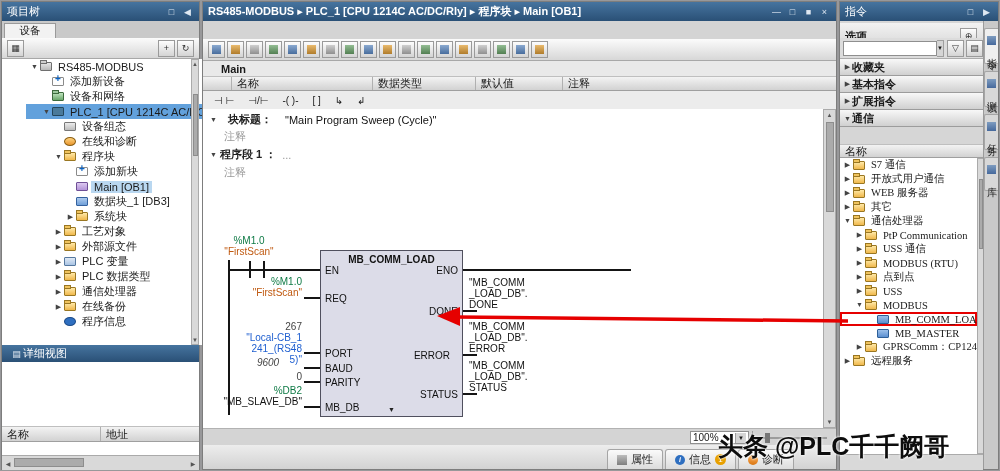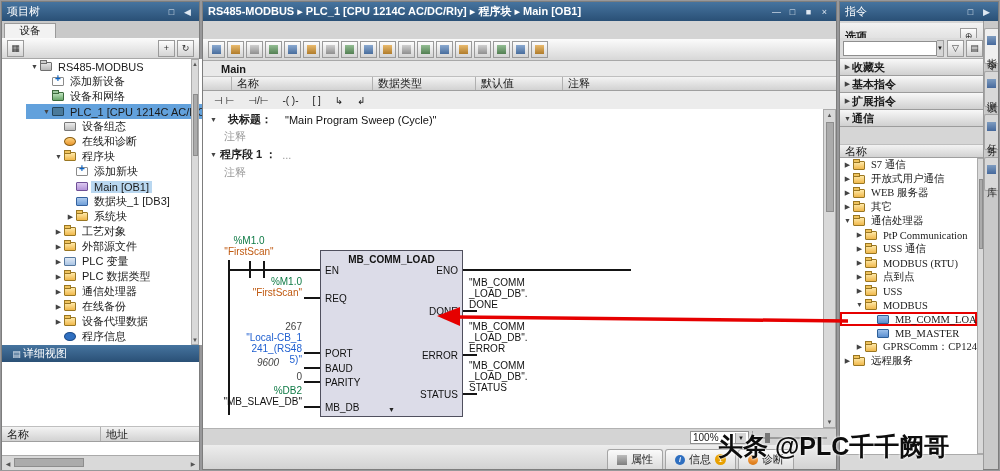--- a/index.html
+++ b/index.html
@@ -211,25 +211,20 @@
           <span class="exp">▶</span>
           <span class="ticon ic-folder"></span>
           <span class="tlabel">通信处理器</span>
         </div>
         <div class="trow" style="padding-left: 28px;">
           <span class="exp">▶</span>
           <span class="ticon ic-folder"></span>
           <span class="tlabel">在线备份</span>
         </div>
         <div class="trow" style="padding-left: 28px;">
-          <span class="exp">▶</span>
-          <span class="ticon ic-folder"></span>
-          <span class="tlabel">设备代理数据</span>
-        </div>
-        <div class="trow" style="padding-left: 28px;">
           <span class="exp"></span>
           <span class="ticon ic-program-info"></span>
           <span class="tlabel">程序信息</span>
         </div>
       </div>
     <div class="vscrollt" style="left:189px;top:57px;width:8px;height:286px;">
       <span class="sarr" style="top:1px;">▲</span>
       <div class="sthumb" style="left:1px;top:34px;width:5px;height:62px;"></div>
       <span class="sarr" style="bottom:1px;">▼</span>
     </div>
@@ -329,21 +324,21 @@
       <div class="abs fbblock" style="left:117px;top:141px;width:143px;height:167px;">
         <span class="abs btitle" style="left:0;right:0;top:3px;">MB_COMM_LOAD</span>
         <span class="pin" style="left:4px;top:14px;">EN</span>
         <span class="pin" style="left:4px;top:42px;">REQ</span>
         <span class="pin" style="left:4px;top:97px;">PORT</span>
         <span class="pin" style="left:4px;top:112px;">BAUD</span>
         <span class="pin" style="left:4px;top:126px;">PARITY</span>
         <span class="pin" style="left:4px;top:151px;">MB_DB</span>
         <span class="pin" style="right:4px;top:14px;">ENO</span>
         <span class="pin" style="right:4px;top:55px;">DONE</span>
-        <span class="pin" style="right:4px;top:99px;">ERROR</span>
+        <span class="pin" style="right:12px;top:99px;">ERROR</span>
         <span class="pin" style="right:4px;top:138px;">STATUS</span>
         <span class="abs" style="left:0;right:0;top:155px;text-align:center;font-size:7px;color:#222;">▼</span>
       </div>
 
       <div class="wire" style="left:101px;top:188px;width:16px;height:2px;"></div>
       <div class="wire" style="left:101px;top:243px;width:16px;height:2px;"></div>
       <div class="wire" style="left:101px;top:258px;width:16px;height:2px;"></div>
       <div class="wire" style="left:101px;top:272px;width:16px;height:2px;"></div>
       <div class="wire" style="left:101px;top:297px;width:16px;height:2px;"></div>
 

